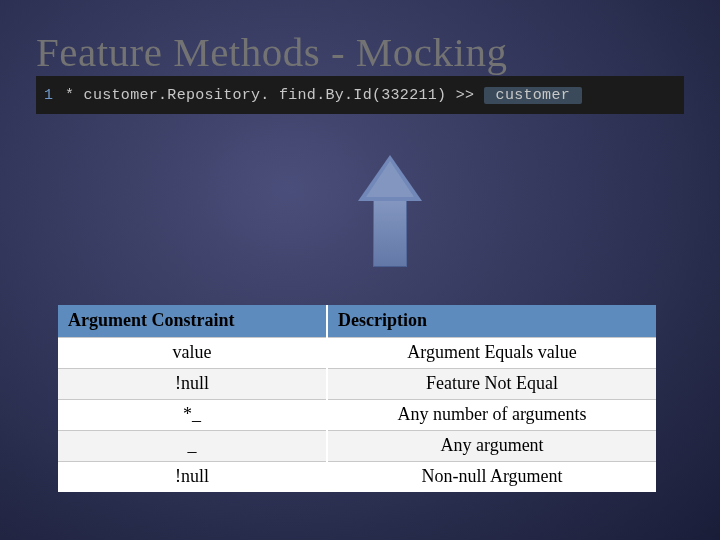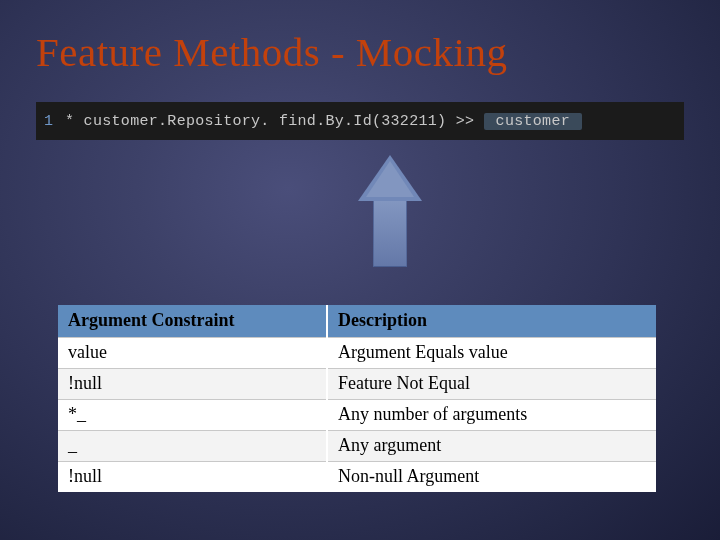--- a/index.html
+++ b/index.html
@@ -11,23 +11,22 @@
   }
   .slide {
     width: 100%;
     height: 100%;
     position: relative;
     padding: 28px 36px 30px 36px;
   }
   .title {
     font-size: 41px;
     font-weight: 400;
-    color: #c2410c;
+    color: #737373;
     letter-spacing: 0.5px;
-    margin-bottom: 26px;
     font-family: 'Palatino Linotype', 'Book Antiqua', Georgia, serif;
   }
   .code-block {
     background: #1b1b1b;
     width: 100%;
     height: 38px;
     display: flex;
     align-items: center;
     padding: 0 8px;
     font-family: 'Courier New', monospace;
@@ -95,20 +94,21 @@
     border-right: 2px solid #fff;
   }
   th:last-child { border-right: none; }
   td {
     background: #fff;
     color: #000;
     font-size: 18px;
     padding: 4px 10px 5px 10px;
     border-top: 1px solid #c8c8c8;
     border-right: 2px solid #fff;
+    text-align: center;
   }
   td:last-child { border-right: none; }
   tbody tr:nth-child(even) td { background: #f3f3f3; }
   .col-constraint { width: 45%; }
   .col-desc { width: 55%; }
 </style>
 </head>
 <body>
 
 <div class="slide">

